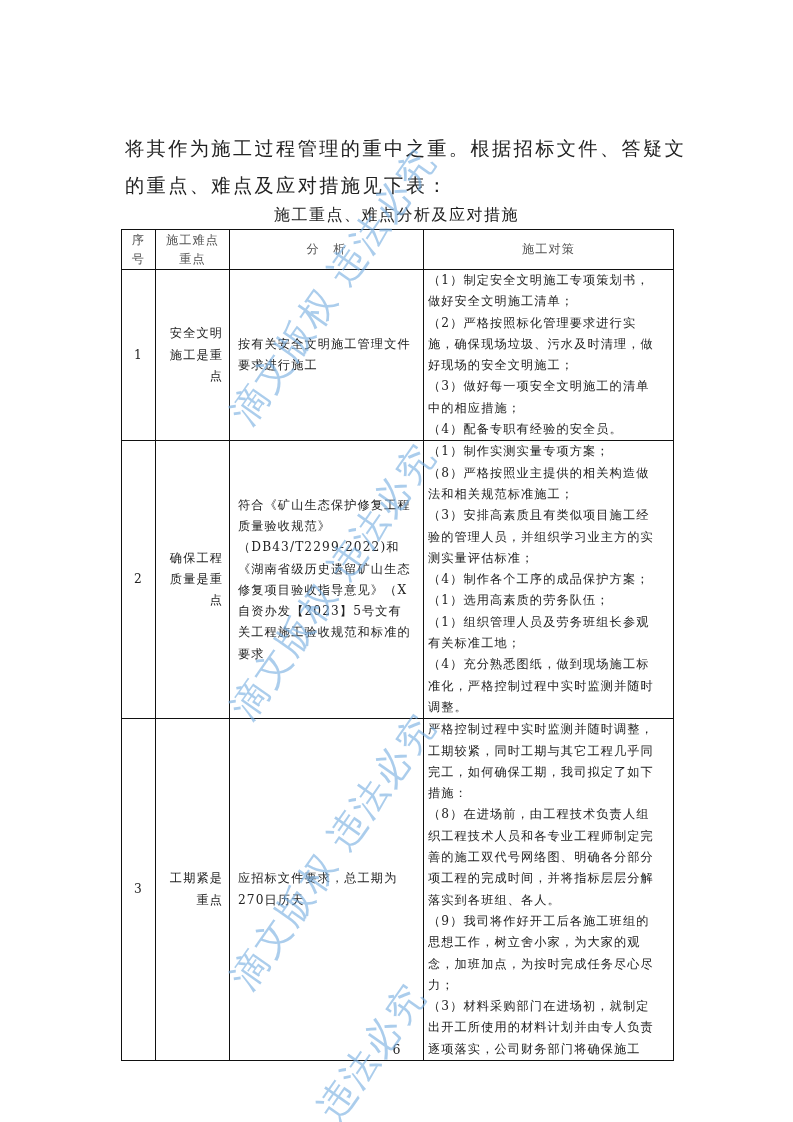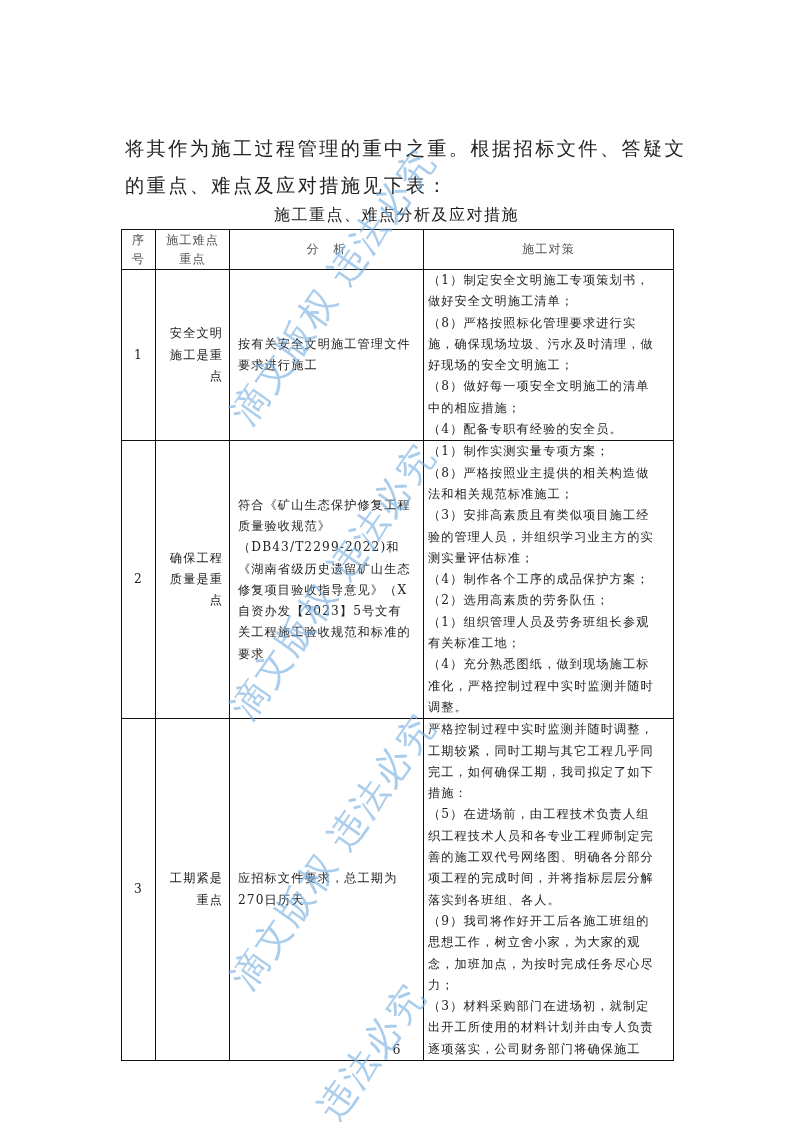--- a/index.html
+++ b/index.html
@@ -74,48 +74,48 @@
     <th>分　析</th>
     <th>施工对策</th>
   </tr>
 
   <tr style="height:170px">
     <td class="num">1</td>
     <td class="key">安全文明施工是重点</td>
     <td class="analysis">按有关安全文明施工管理文件要求进行施工</td>
     <td class="measures">
       <span class="m-line">（1）制定安全文明施工专项策划书，做好安全文明施工清单；</span>
-      <span class="m-line">（8）严格按照标化管理要求进行实施，确保现场垃圾、污水及时清理，做好现场的安全文明施工；</span>
-      <span class="m-line">（8）做好每一项安全文明施工的清单中的相应措施；</span>
+      <span class="m-line">（2）严格按照标化管理要求进行实施，确保现场垃圾、污水及时清理，做好现场的安全文明施工；</span>
+      <span class="m-line">（3）做好每一项安全文明施工的清单中的相应措施；</span>
       <span class="m-line">（4）配备专职有经验的安全员。</span>
     </td>
   </tr>
 
   <tr style="height:270px">
     <td class="num">2</td>
     <td class="key">确保工程质量是重点</td>
     <td class="analysis">符合《矿山生态保护修复工程质量验收规范》（DB43/T2299-2022)和《湖南省级历史遗留矿山生态修复项目验收指导意见》（X自资办发【2023】5号文有关工程施工验收规范和标准的要求</td>
     <td class="measures">
       <span class="m-line">（1）制作实测实量专项方案；</span>
       <span class="m-line">（8）严格按照业主提供的相关构造做法和相关规范标准施工；</span>
       <span class="m-line">（3）安排高素质且有类似项目施工经验的管理人员，并组织学习业主方的实测实量评估标准；</span>
       <span class="m-line">（4）制作各个工序的成品保护方案；</span>
-      <span class="m-line">（2）选用高素质的劳务队伍；</span>
+      <span class="m-line">（1）选用高素质的劳务队伍；</span>
       <span class="m-line">（1）组织管理人员及劳务班组长参观有关标准工地；</span>
       <span class="m-line">（4）充分熟悉图纸，做到现场施工标准化，严格控制过程中实时监测并随时调整。</span>
     </td>
   </tr>
 
   <tr style="height:312px">
     <td class="num">3</td>
     <td class="key">工期紧是重点</td>
     <td class="analysis">应招标文件要求，总工期为270日历天</td>
     <td class="measures">
       <span class="m-line">严格控制过程中实时监测并随时调整，工期较紧，同时工期与其它工程几乎同完工，如何确保工期，我司拟定了如下措施：</span>
-      <span class="m-line">（5）在进场前，由工程技术负责人组织工程技术人员和各专业工程师制定完善的施工双代号网络图、明确各分部分项工程的完成时间，并将指标层层分解落实到各班组、各人。</span>
+      <span class="m-line">（8）在进场前，由工程技术负责人组织工程技术人员和各专业工程师制定完善的施工双代号网络图、明确各分部分项工程的完成时间，并将指标层层分解落实到各班组、各人。</span>
       <span class="m-line">（9）我司将作好开工后各施工班组的思想工作，树立舍小家，为大家的观念，加班加点，为按时完成任务尽心尽力；</span>
       <span class="m-line">（3）材料采购部门在进场初，就制定出开工所使用的材料计划并由专人负责逐项落实，公司财务部门将确保施工</span>
     </td>
   </tr>
 </tbody>
   </table>
 
 <div class="page-num">6</div>
 
 <div class="watermark" style="left:240px; top:395px;">滴文版权 违法必究</div>

